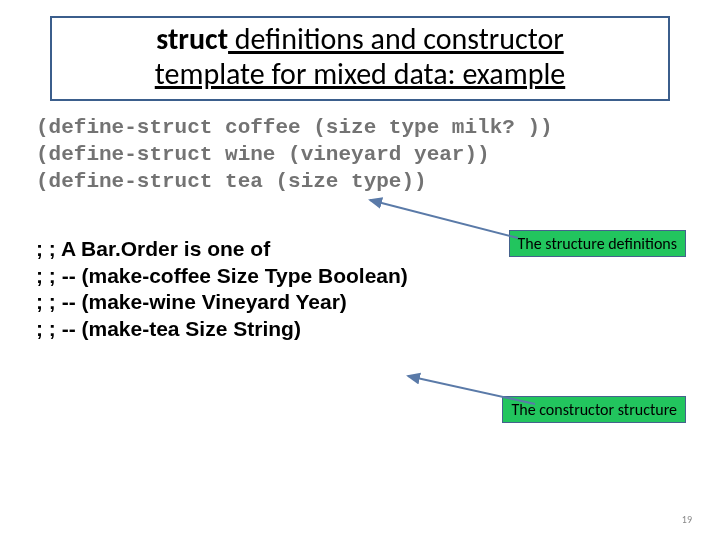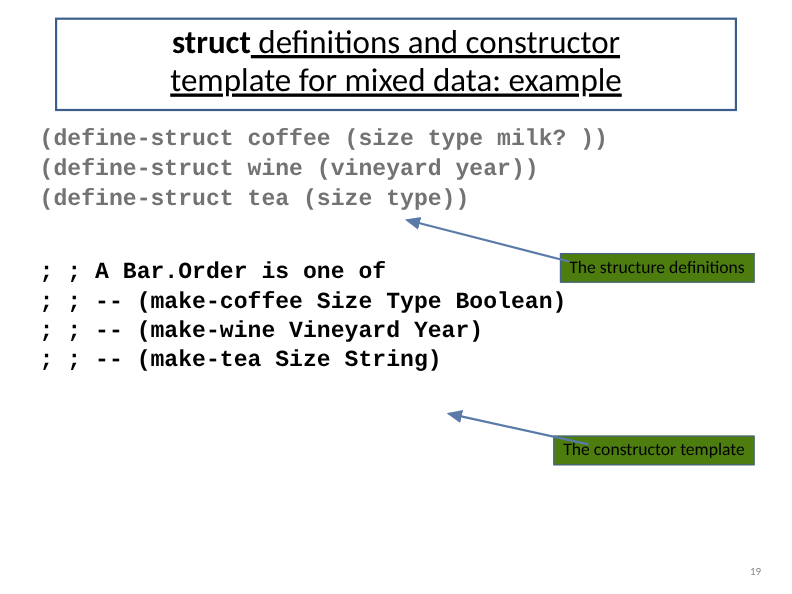--- a/index.html
+++ b/index.html
@@ -35,29 +35,29 @@
     font-family: Consolas, "Courier New", monospace;
     font-size: 21px;
     font-weight: 700;
     color: #737373;
     line-height: 1.28;
     white-space: pre;
   }
   .annotation-box {
     position: absolute;
     border: 1px solid #45628d;
-    background: #4d7c0f;
+    background: #22c55e;
     padding: 3px 8px;
     font-size: 16px;
     color: #000;
   }
   .ann1 { top: 230px; right: 34px; }
   .code-block-2 {
     margin: 40px 0 0 36px;
-    font-family: Liberation Mono, monospace;
+    font-family: Liberation Sans, sans-serif;
     font-size: 21px;
     font-weight: 700;
     color: #000;
     line-height: 1.28;
     white-space: pre;
   }
   .ann2 { top: 396px; right: 34px; }
   .page-num {
     position: absolute;
     bottom: 14px;
@@ -96,21 +96,21 @@
     </marker>
   </defs>
   <line x1="158" y1="48" x2="10" y2="10" stroke="#5a7aa8" stroke-width="2" marker-end="url(#ah1)"></line>
 </svg>
 
 <div class="code-block-2"><span>; ; A Bar.Order is one of</span>
 <span>; ; -- (make-coffee Size Type Boolean)</span>
 <span>; ; -- (make-wine Vineyard Year)</span>
 <span>; ; -- (make-tea Size String)</span></div>
 
-<div class="annotation-box ann2">The constructor template</div>
+<div class="annotation-box ann2">The constructor structure</div>
 
 <svg class="arrow" style="left:400px; top:370px;" width="150" height="40">
   <defs>
     <marker id="ah2" markerWidth="8" markerHeight="8" refX="6" refY="3" orient="auto">
       <path d="M0,0 L7,3 L0,6 Z" fill="#5a7aa8"></path>
     </marker>
   </defs>
   <line x1="135" y1="34" x2="8" y2="6" stroke="#5a7aa8" stroke-width="2" marker-end="url(#ah2)"></line>
 </svg>
 

